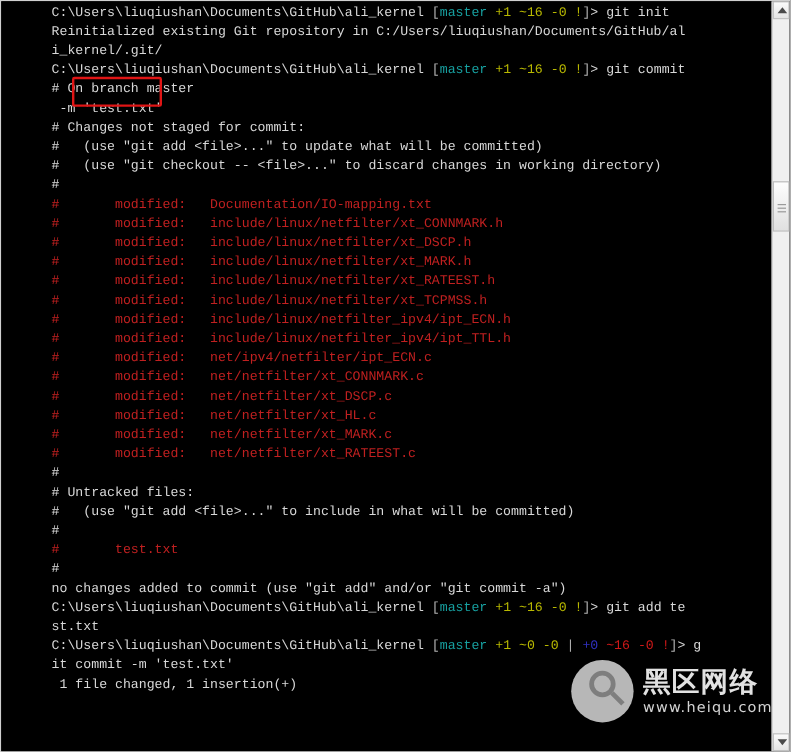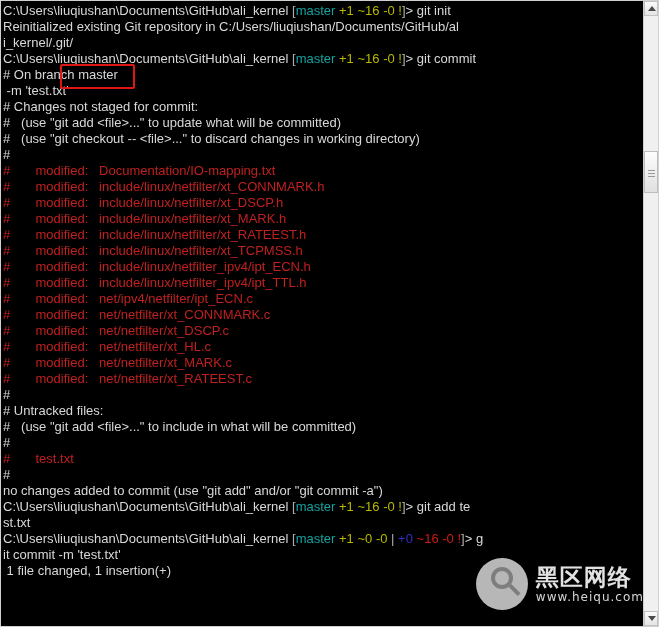--- a/index.html
+++ b/index.html
@@ -27,26 +27,27 @@
     left: 0;
     top: 0;
     width: 644px;
     height: 625px;
     padding: 2px 2px 0 2px;
     box-sizing: border-box;
     background: #000000;
     overflow: hidden;
   }
   .line {
-    font-family: Liberation Sans, sans-serif;
-    font-size: 13px;
+    font-family: Liberation Mono, monospace;
+    font-size: 11px;
     line-height: 16px;
     white-space: pre;
     color: #c0c0c0;
     letter-spacing: 0px;
+    margin-left: 40px;
   }
   .seg { white-space: pre; }
   .c-white  { color: #d8d8d8; }
   .c-gray   { color: #b0b0b0; }
   .c-red    { color: #c02020; }
   .c-red2   { color: #d01818; }
   .c-cyan   { color: #17a0a0; }
   .c-yellow { color: #b8b800; }
   .c-blue   { color: #3030c0; }
 
@@ -112,21 +113,21 @@
     border: 2px solid #e01515;
     border-radius: 2px;
     box-sizing: border-box;
     pointer-events: none;
   }
 
   
   #watermark {
     position: absolute;
     right: 14px;
-    bottom: 16px;
+    bottom: 24px;
     display: flex;
     align-items: center;
     pointer-events: none;
   }
   #watermark .wm-logo {
     width: 52px;
     height: 52px;
     border-radius: 50%;
     background: rgba(235,235,235,0.78);
     position: relative;

